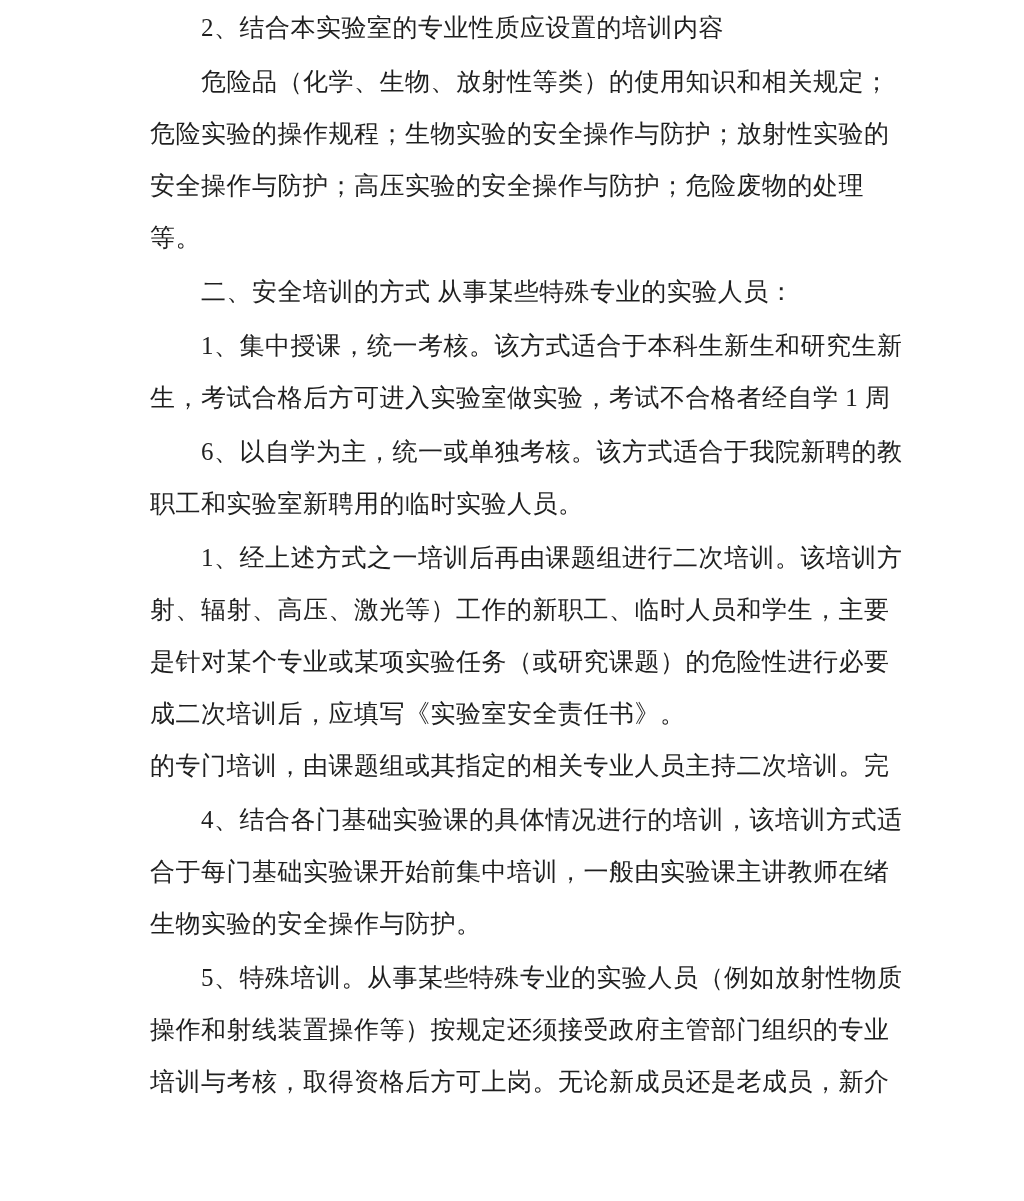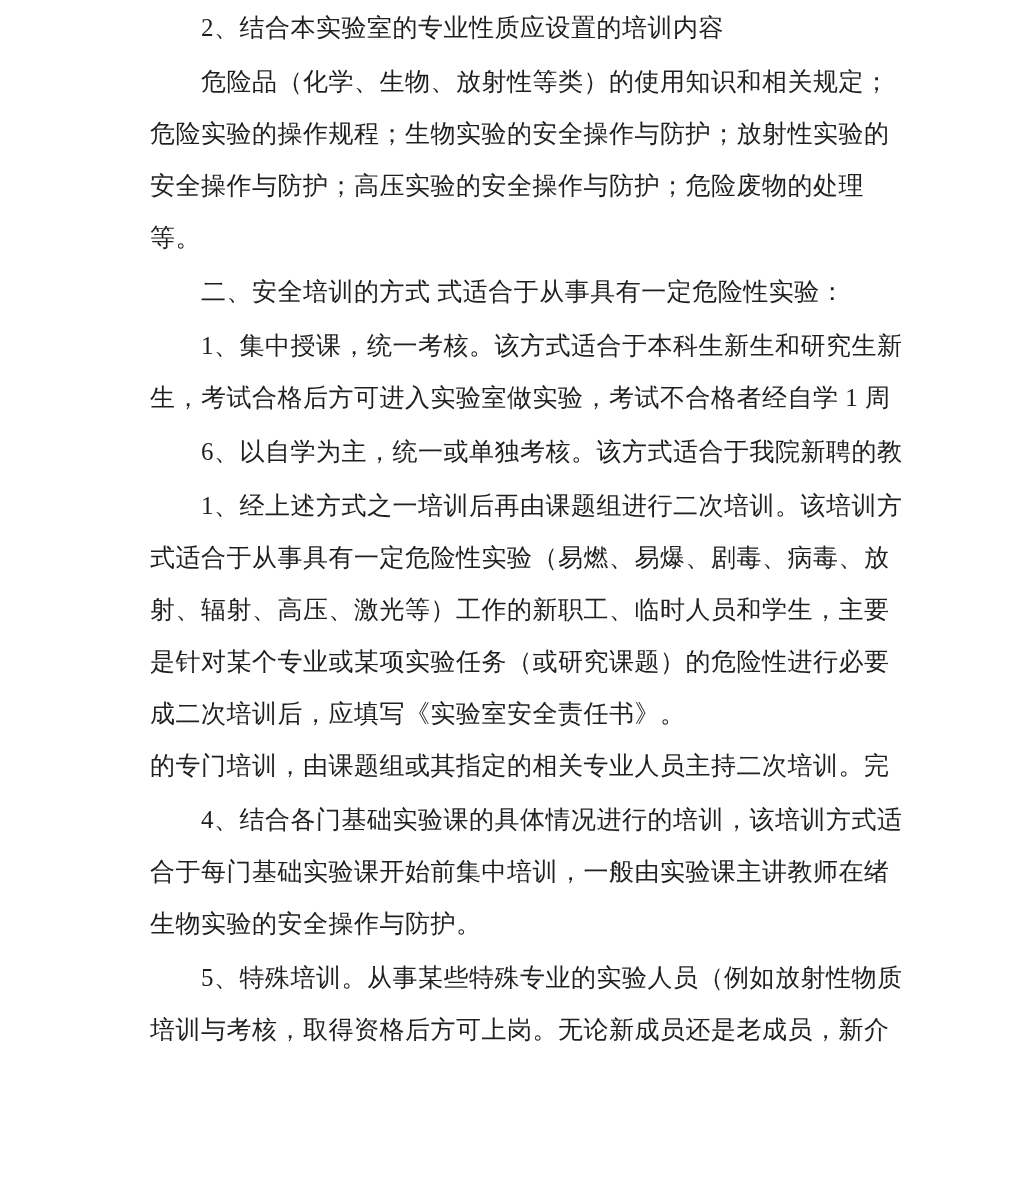--- a/index.html
+++ b/index.html
@@ -49,40 +49,41 @@
       <div class="para">
         <div class="line">2、结合本实验室的专业性质应设置的培训内容</div>
       </div>
       <div class="para">
         <div class="line">危险品（化学、生物、放射性等类）的使用知识和相关规定；</div>
         <div class="line">危险实验的操作规程；生物实验的安全操作与防护；放射性实验的</div>
         <div class="line">安全操作与防护；高压实验的安全操作与防护；危险废物的处理</div>
         <div class="line">等。</div>
       </div>
       <div class="para">
-        <div class="line">二、安全培训的方式 式适合于从事具有一定危险性实验：</div>
+        <div class="line">二、安全培训的方式 从事某些特殊专业的实验人员：</div>
       </div>
       <div class="para">
         <div class="line">1、集中授课，统一考核。该方式适合于本科生新生和研究生新</div>
         <div class="line">生，考试合格后方可进入实验室做实验，考试不合格者经自学 1 周</div>
       </div>
       <div class="para">
         <div class="line">6、以自学为主，统一或单独考核。该方式适合于我院新聘的教</div>
+        <div class="line">职工和实验室新聘用的临时实验人员。</div>
       </div>
       <div class="para">
         <div class="line">1、经上述方式之一培训后再由课题组进行二次培训。该培训方</div>
-        <div class="line">式适合于从事具有一定危险性实验（易燃、易爆、剧毒、病毒、放</div>
         <div class="line">射、辐射、高压、激光等）工作的新职工、临时人员和学生，主要</div>
         <div class="line">是针对某个专业或某项实验任务（或研究课题）的危险性进行必要</div>
         <div class="line">成二次培训后，应填写《实验室安全责任书》。</div>
         <div class="line">的专门培训，由课题组或其指定的相关专业人员主持二次培训。完</div>
       </div>
       <div class="para">
         <div class="line">4、结合各门基础实验课的具体情况进行的培训，该培训方式适</div>
         <div class="line">合于每门基础实验课开始前集中培训，一般由实验课主讲教师在绪</div>
         <div class="line">生物实验的安全操作与防护。</div>
       </div>
       <div class="para">
         <div class="line">5、特殊培训。从事某些特殊专业的实验人员（例如放射性物质</div>
+        <div class="line">操作和射线装置操作等）按规定还须接受政府主管部门组织的专业</div>
         <div class="line">培训与考核，取得资格后方可上岗。无论新成员还是老成员，新介</div>
       </div>
     </div>
 </div>
 
 </body></html>

